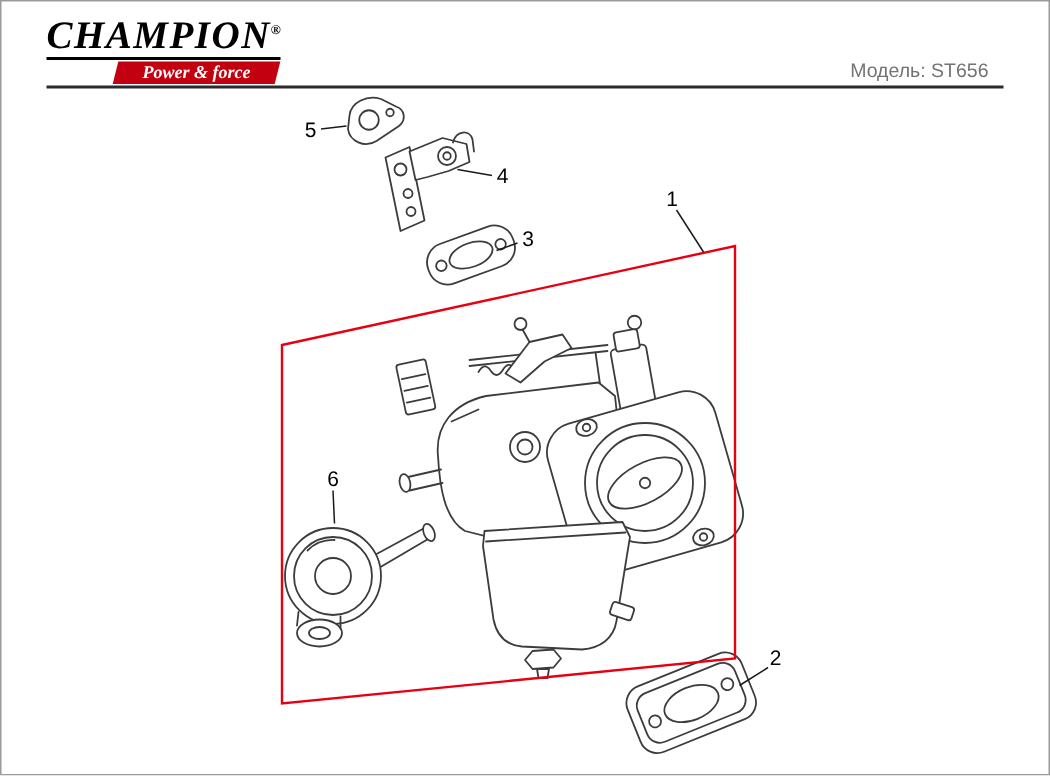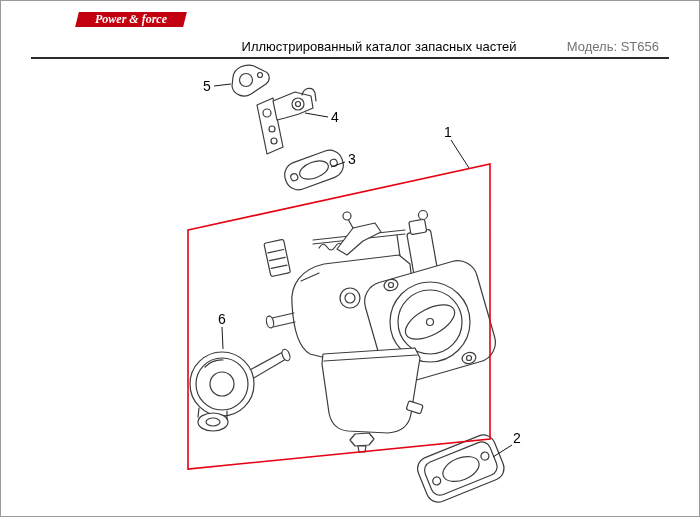--- a/index.html
+++ b/index.html
@@ -47,26 +47,26 @@
     position:absolute;transform:translate(-50%,-50%);
     font-size:14px;color:#000;font-family:"Liberation Sans",sans-serif;
   }
 </style>
 </head>
 <body>
 
 <div class="page">
 
   <div class="logo">
+    <div class="brand"><span>CHAMPION</span><sup>®</sup></div>
     <div class="tagline-box">
       <span class="tagline-text">Power &amp; force</span>
     </div>
   </div>
 
-  <div class="page-title">Иллюстрированный каталог запасных частей</div>
 
   <div class="model"><span>Модель:</span> <span>ST656</span></div>
 
   <div class="rule"></div>
 
   <svg class="diagram-svg" viewBox="0 0 700 517" xmlns="http://www.w3.org/2000/svg">
 
     <g>
       <path class="fl" d="M232,76 C233,67 244,62 253,65 L263,70 C269,72 270,79 265,83 L250,93 C242,98 232,93 231,85 Z"></path>
       <circle class="fl" cx="245" cy="79" r="6.5"></circle>

